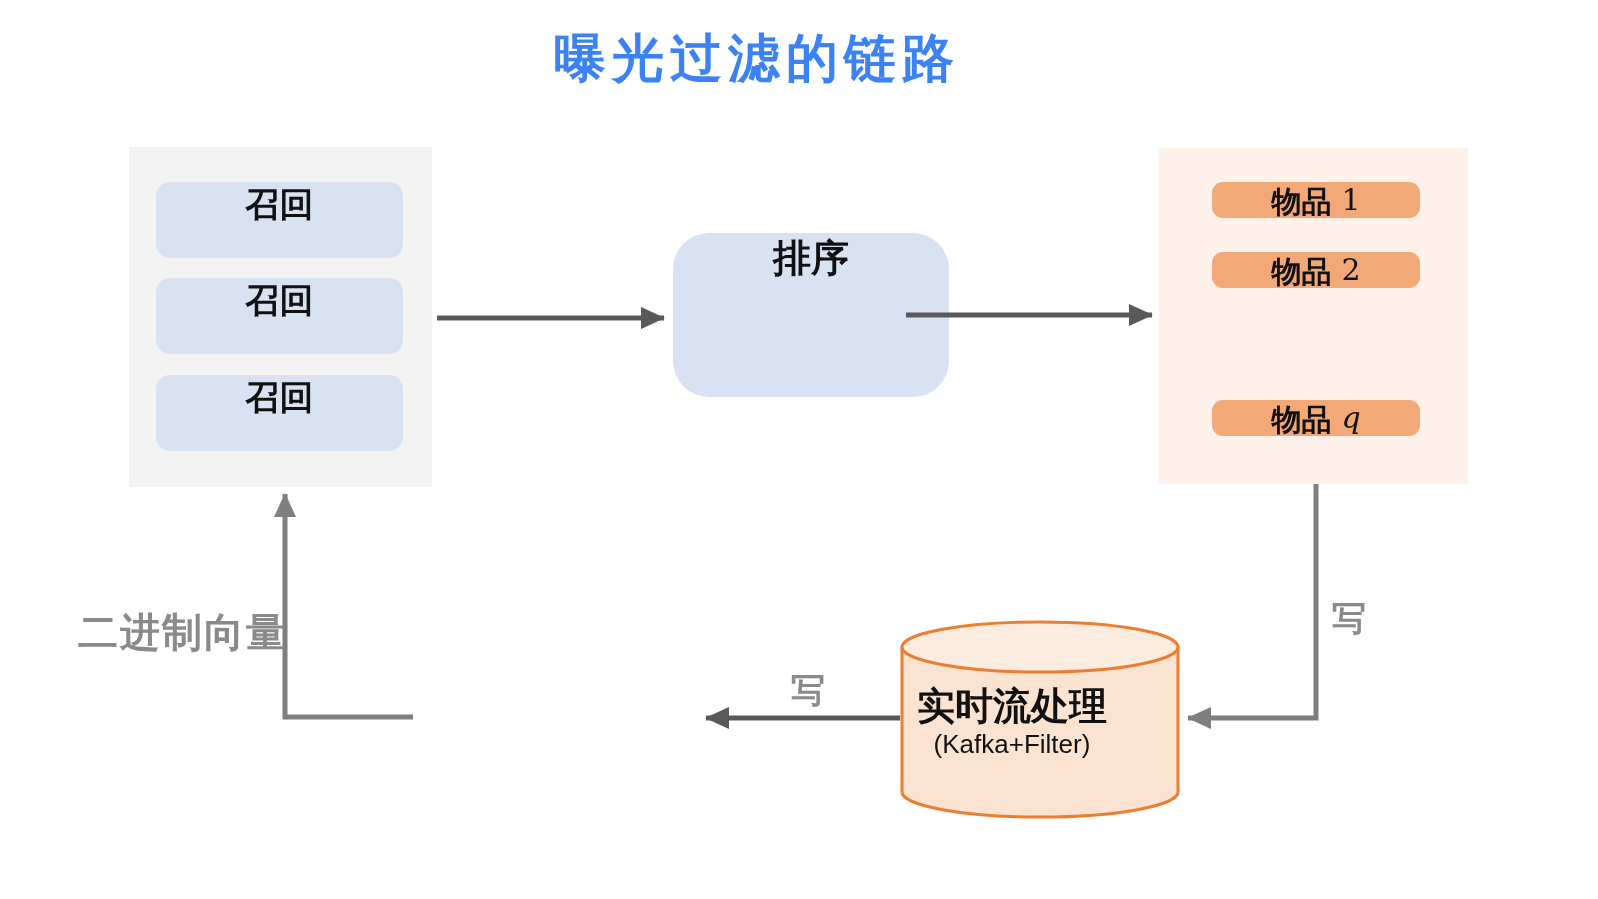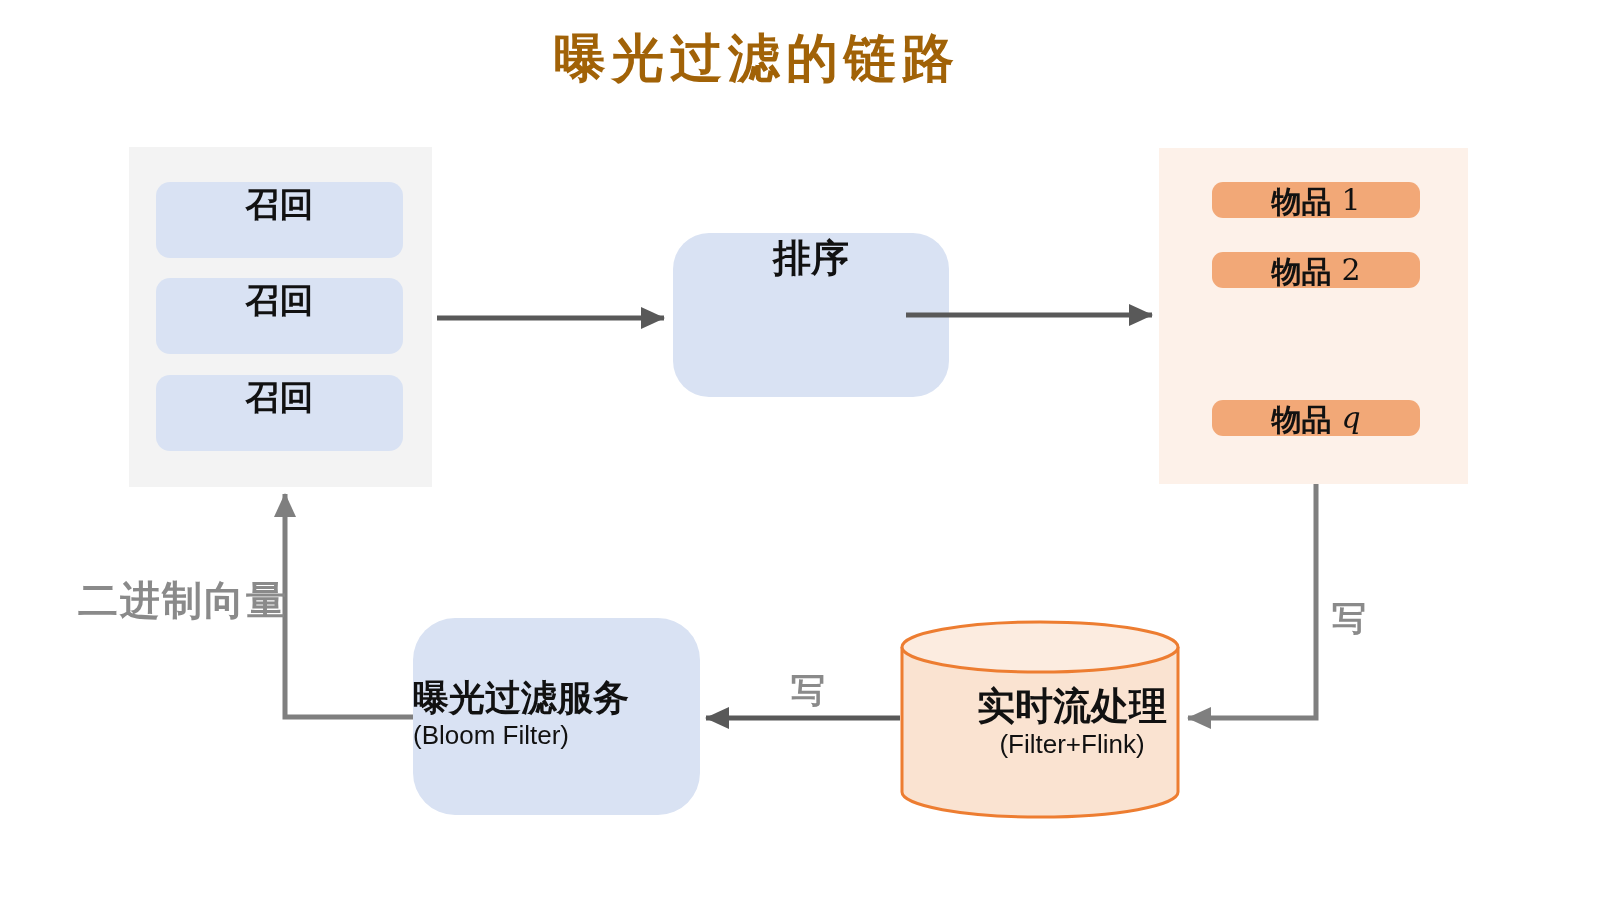--- a/index.html
+++ b/index.html
@@ -2,21 +2,21 @@
 <html><head>
 <meta charset="utf-8">
 <style>
   html,body{margin:0;padding:0;background:#fff;}
   .canvas{
     position:relative;width:1598px;height:899px;background:#ffffff;overflow:hidden;
     font-family:"Liberation Sans","DejaVu Sans",sans-serif;color:#111;
   }
   .title{
     position:absolute;left:757px;top:24px;transform:translateX(-50%);
-    font-size:52px;font-weight:900;letter-spacing:6px;color:#a16207;
+    font-size:52px;font-weight:900;letter-spacing:6px;color:#3b82f6;
     font-family:"DejaVu Serif","Liberation Serif",serif;white-space:nowrap;
   }
   .panel{position:absolute;}
   .panel-gray{left:129px;top:147px;width:303px;height:340px;background:#f3f3f3;}
   .panel-orange{left:1159px;top:148px;width:309px;height:336px;background:#fdf1e9;}
   .node{
     position:absolute;display:flex;align-items:flex-start;justify-content:center;
     box-sizing:border-box;text-align:center;
   }
   .recall-box{
@@ -39,27 +39,27 @@
   .item-q .suffix{font-style:italic;}
   .vdots{position:absolute;left:1312px;top:336px;width:9px;}
   .vdots .dot{width:9px;height:9px;border-radius:50%;background:#141414;margin-bottom:9px;}
   .service-box{
     left:413px;top:618px;width:287px;height:197px;background:#d9e2f3;border-radius:42px;
     flex-direction:column;
   }
   .service-box .node-title{font-size:36px;font-weight:700;line-height:1.25;transform:translateY(-4px);}
   .service-box .node-sub{font-size:26px;font-weight:400;transform:translateY(-4px);}
   .cyl-text{
-    position:absolute;left:934px;top:672px;width:276px;height:100px;
+    position:absolute;left:874px;top:672px;width:276px;height:100px;
     display:flex;flex-direction:column;align-items:center;justify-content:center;text-align:center;
   }
   .cyl-text .node-title{font-size:38px;font-weight:700;line-height:1.2;}
   .cyl-text .node-sub{font-size:26px;font-weight:400;}
   .edge-label{position:absolute;color:#8a8a8a;font-weight:600;white-space:nowrap;}
-  .lbl-binary{left:78px;top:573px;font-size:40px;letter-spacing:2px;}
+  .lbl-binary{left:78px;top:605px;font-size:40px;letter-spacing:2px;}
   .lbl-write-mid{left:791px;top:668px;font-size:34px;}
   .lbl-write-right{left:1332px;top:596px;font-size:34px;}
   svg.overlay{position:absolute;left:0;top:0;z-index:5;pointer-events:none;}
   .toplayer{z-index:6;}
   .node,.panel{z-index:1;}
 </style>
 </head>
 <body>
 
 <div class="canvas">
@@ -93,24 +93,20 @@
   <div class="vdots">
     <div class="dot"></div>
       <div class="dot"></div>
       <div class="dot"></div>
   </div>
   <div class="node item-box item-q">
     <span>物品</span>
     <span class="suffix">q</span>
   </div>
 
-  <div class="node service-box">
-    <div class="node-title">曝光过滤服务</div>
-    <div class="node-sub">(Bloom Filter)</div>
-  </div>
 
   <svg class="overlay" width="1598" height="899" viewBox="0 0 1598 899">
     <defs>
       <marker id="ah-dark" markerUnits="userSpaceOnUse" markerWidth="28" markerHeight="26" refX="24" refY="12" orient="auto">
         <path d="M1,1 L25,12 L1,23 Z" fill="#595959"></path>
       </marker>
       <marker id="ah-light" markerUnits="userSpaceOnUse" markerWidth="28" markerHeight="26" refX="24" refY="12" orient="auto">
         <path d="M1,1 L25,12 L1,23 Z" fill="#7f7f7f"></path>
       </marker>
     </defs>
@@ -126,20 +122,20 @@
 
     <path d="M1316,484 L1316,718 L1188,718" fill="none" stroke="#7f7f7f" stroke-width="5" marker-end="url(#ah-light)"></path>
 
     <path d="M900,718 L706,718" fill="none" stroke="#595959" stroke-width="5" marker-end="url(#ah-dark)"></path>
 
     <path d="M413,717 L285,717 L285,494" fill="none" stroke="#7f7f7f" stroke-width="5" marker-end="url(#ah-light)"></path>
   </svg>
 
   <div class="cyl-text toplayer">
     <div class="node-title">实时流处理</div>
-    <div class="node-sub">(Filter+Flink)</div>
+    <div class="node-sub">(Kafka+Filter)</div>
   </div>
 
   <div class="edge-label lbl-binary toplayer">二进制向量</div>
   <div class="edge-label lbl-write-mid toplayer">写</div>
   <div class="edge-label lbl-write-right toplayer">写</div>
 
 </div>
 
 </body></html>

